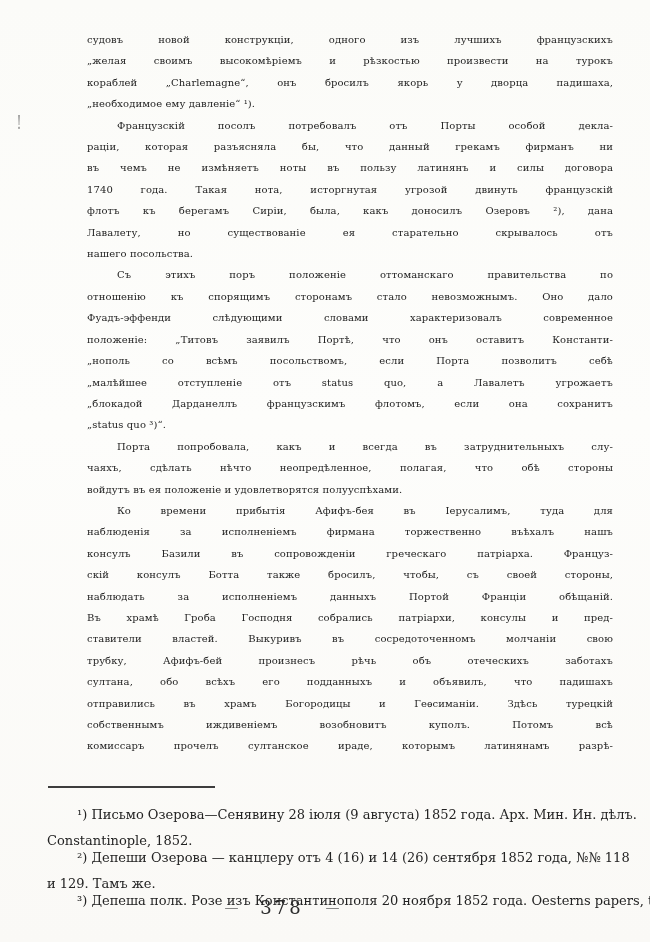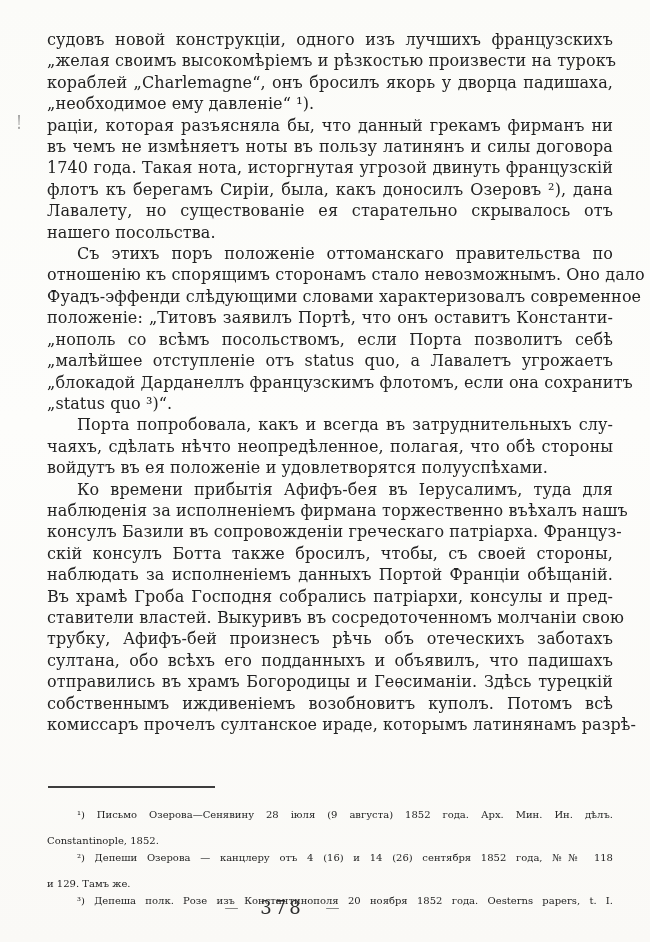--- a/index.html
+++ b/index.html
@@ -19,46 +19,47 @@
     position: absolute;
     inset: 0;
   }
   .text-block {
     position: absolute;
     left: 47px;
     top: 29px;
     width: 566px;
   }
   .line {
-    font-size: 16px;
+    font-size: 10px;
     line-height: 21.4px;
     text-align: justify;
     text-align-last: justify;
     white-space: nowrap;
     letter-spacing: 0.1px;
+    margin-left: 40px;
   }
   .line.indent { text-indent: 30px; }
   .line.flush { text-align-last: left; }
 
   .footnote-rule {
     position: absolute;
     left: 48px;
     top: 786px;
     width: 167px;
     height: 2px;
     background: #3d3d3d;
   }
   .footnotes {
     position: absolute;
     left: 47px;
     top: 806px;
     width: 566px;
   }
   .fn-line {
-    font-size: 10px;
+    font-size: 13px;
     line-height: 17.6px;
     text-align: justify;
     text-align-last: justify;
     white-space: nowrap;
   }
   .fn-line.indent { text-indent: 30px; }
   .fn-line.flush { text-align-last: left; margin-top: 8px; }
 
   .page-number {
     position: absolute;
@@ -87,20 +88,21 @@
 
 <div class="page">
 
   <span class="margin-mark">!</span>
 
   <div class="text-block">
       <div class="line">судовъ новой конструкціи, одного изъ лучшихъ французскихъ</div>
       <div class="line">„желая своимъ высокомѣріемъ и рѣзкостью произвести на турокъ</div>
       <div class="line">кораблей „Charlemagne“, онъ бросилъ якорь у дворца падишаха,</div>
       <div class="line flush">„необходимое ему давленіе“ ¹).</div>
+      <div class="line indent">Французскій посолъ потребовалъ отъ Порты особой декла-</div>
       <div class="line">раціи, которая разъясняла бы, что данный грекамъ фирманъ ни</div>
       <div class="line">въ чемъ не измѣняетъ ноты въ пользу латинянъ и силы договора</div>
       <div class="line">1740 года. Такая нота, исторгнутая угрозой двинуть французскій</div>
       <div class="line">флотъ къ берегамъ Сиріи, была, какъ доносилъ Озеровъ ²), дана</div>
       <div class="line">Лавалету, но существованіе ея старательно скрывалось отъ</div>
       <div class="line flush">нашего посольства.</div>
       <div class="line indent">Съ этихъ поръ положеніе оттоманскаго правительства по</div>
       <div class="line">отношенію къ спорящимъ сторонамъ стало невозможнымъ. Оно дало</div>
       <div class="line">Фуадъ-эффенди слѣдующими словами характеризовалъ современное</div>
       <div class="line">положеніе: „Титовъ заявилъ Портѣ, что онъ оставитъ Константи-</div>

